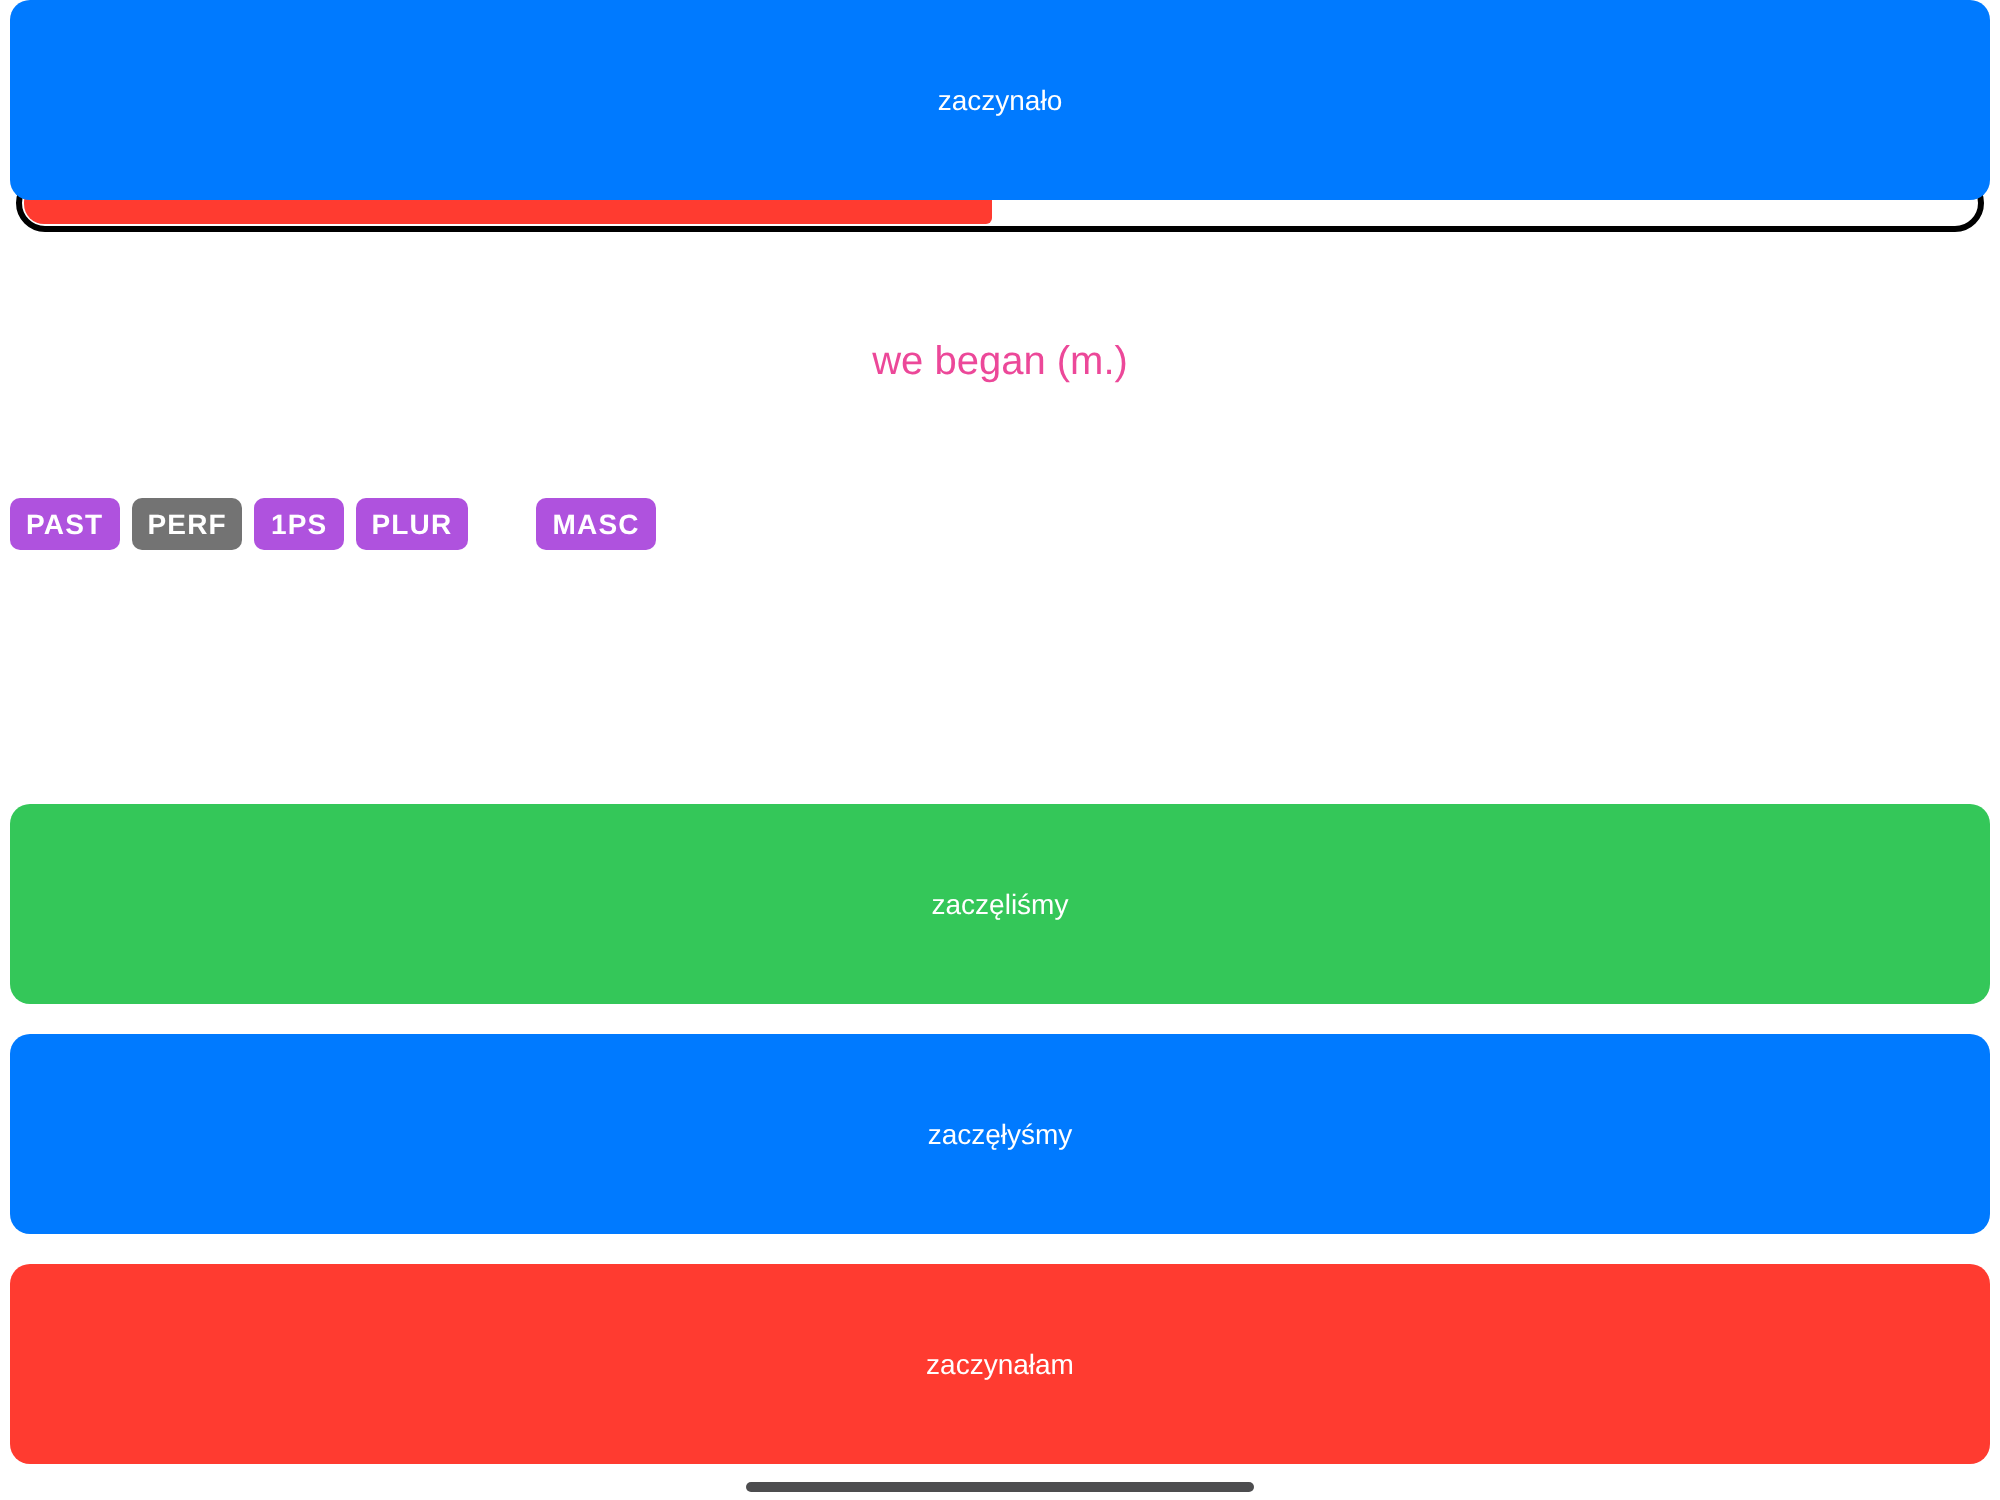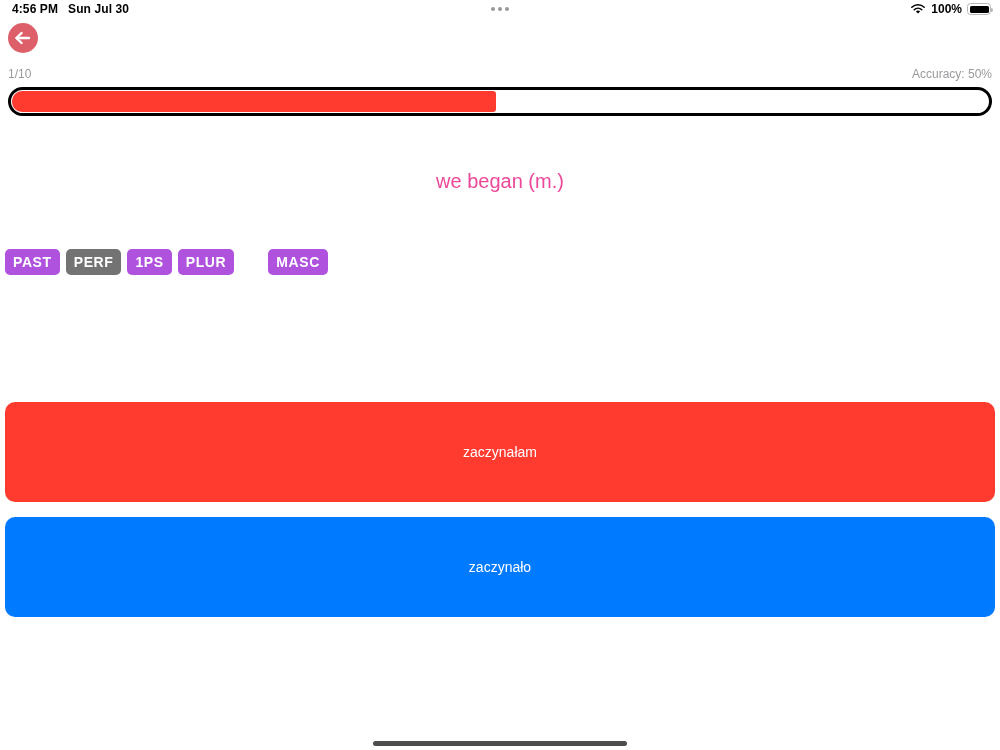--- a/index.html
+++ b/index.html
@@ -99,20 +99,26 @@
   <div class="question">we began (m.)</div>
 
   <div class="tags">
     <span class="tag" style="background: rgb(175, 82, 222);">PAST</span>
     <span class="tag" style="background: #737373;">PERF</span>
     <span class="tag" style="background: rgb(175, 82, 222); text-align: center;">1PS</span>
     <span class="tag" style="background: rgb(175, 82, 222);">PLUR</span>
     <span class="tag" style="background: rgb(175, 82, 222); margin-left: 28px;">MASC</span>
   </div>
 
+  <button class="answer" style="background: rgb(52, 199, 89);">
+    <span>zaczęliśmy</span>
+  </button>
+  <button class="answer" style="background: rgb(0, 122, 255);">
+    <span>zaczęłyśmy</span>
+  </button>
   <button class="answer" style="background: rgb(255, 59, 48);">
     <span>zaczynałam</span>
   </button>
   <button class="answer" style="background: rgb(0, 122, 255);">
     <span>zaczynało</span>
   </button>
 
   <div class="home-indicator"></div>
 
 </div>

